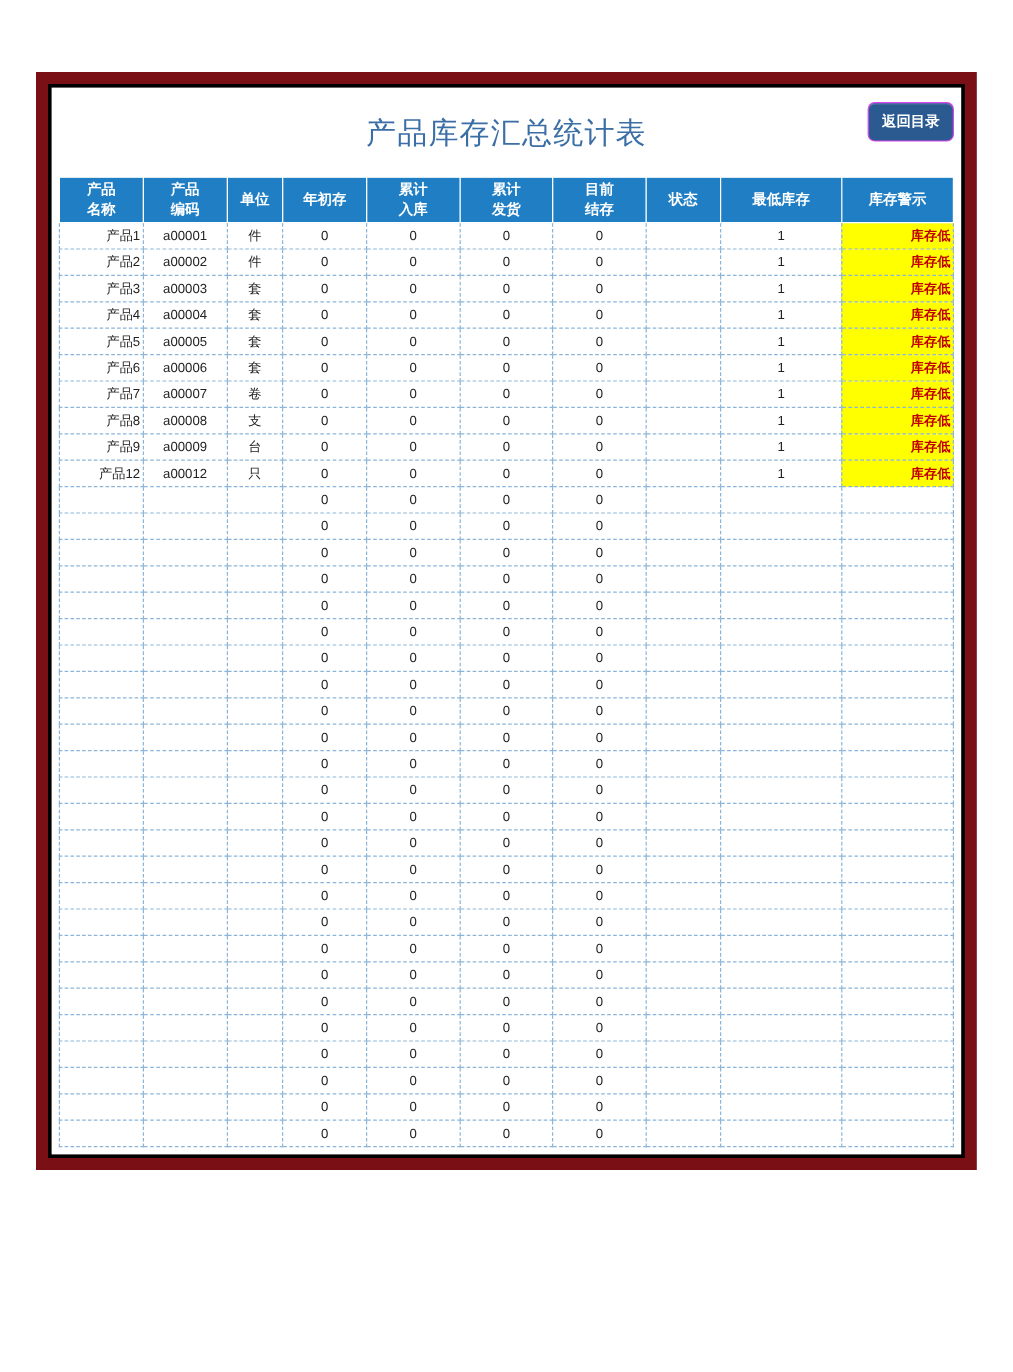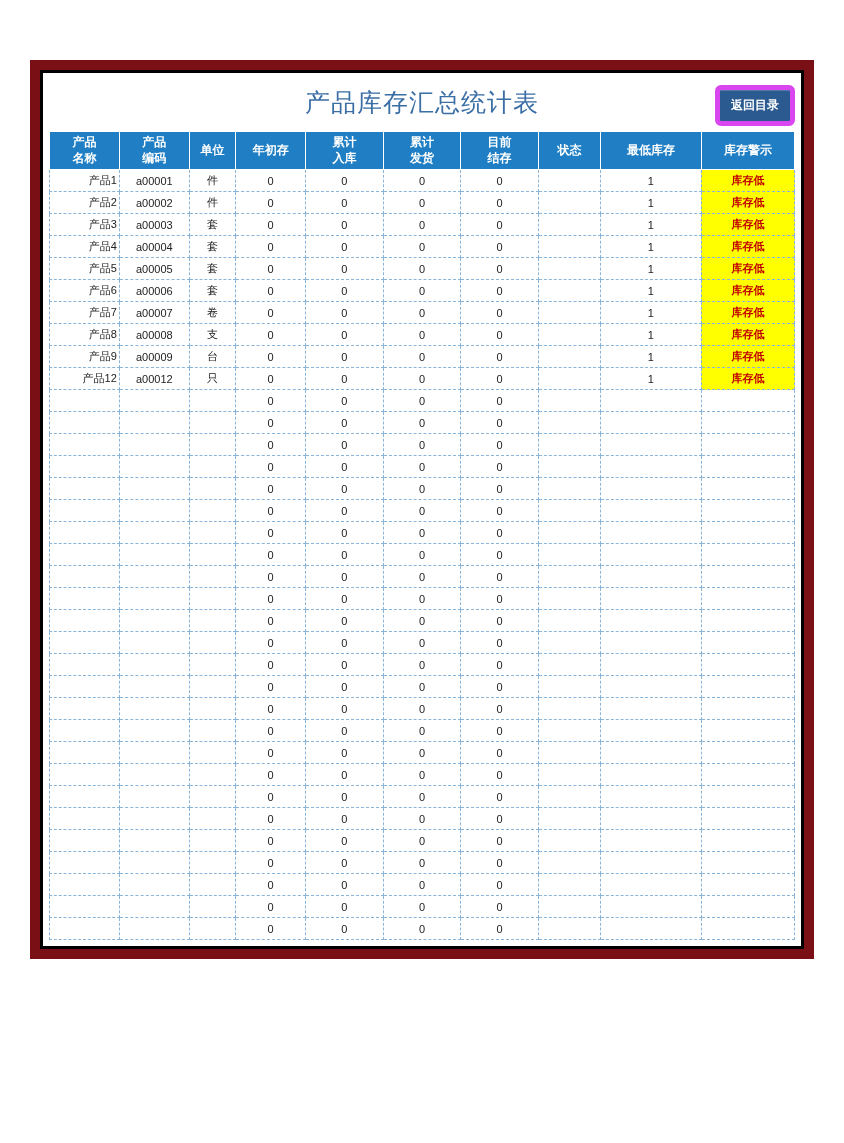--- a/index.html
+++ b/index.html
@@ -18,41 +18,41 @@
     background: #000;
     padding: 3px;
   }
   .content-area {
     background: #fff;
     position: relative;
     padding: 0 6px 6px 6px;
   }
   .title-bar {
     position: relative;
-    height: 58px;
+    height: 74px;
     display: flex;
     align-items: center;
     justify-content: center;
   }
   .title {
     color: #3a6ea5;
     font-size: 25px;
     font-weight: 400;
     letter-spacing: 1px;
   }
   .back-button {
     position: absolute;
     right: 0;
     top: 12px;
     background: #2a5a8f;
     color: #fff;
     font-size: 12px;
     font-weight: bold;
     padding: 7px 11px;
-    border: 5px solid #d946ef;
+    border: 1px solid #d946ef;
     border-radius: 6px;
     box-shadow: inset 0 1px 0 rgba(255,255,255,0.2);
     cursor: pointer;
   }
   table.inv {
     width: 100%;
     border-collapse: collapse;
     table-layout: fixed;
   }
   table.inv th {
@@ -73,20 +73,21 @@
     border: 1px dashed #8bb5d8;
     height: 22px;
     color: #222;
     background: #fff;
   }
   table.inv td.name { text-align: right; padding-left: 6px; }
   table.inv td.warn {
     background: #ffff00;
     color: #c00000;
     font-weight: bold;
+    text-align: right;
   }
   
   col.c-name  { width: 9%; }
   col.c-code  { width: 9%; }
   col.c-unit  { width: 6%; }
   col.c-begin { width: 9%; }
   col.c-in    { width: 10%; }
   col.c-out   { width: 10%; }
   col.c-end   { width: 10%; }
   col.c-stat  { width: 8%; }

